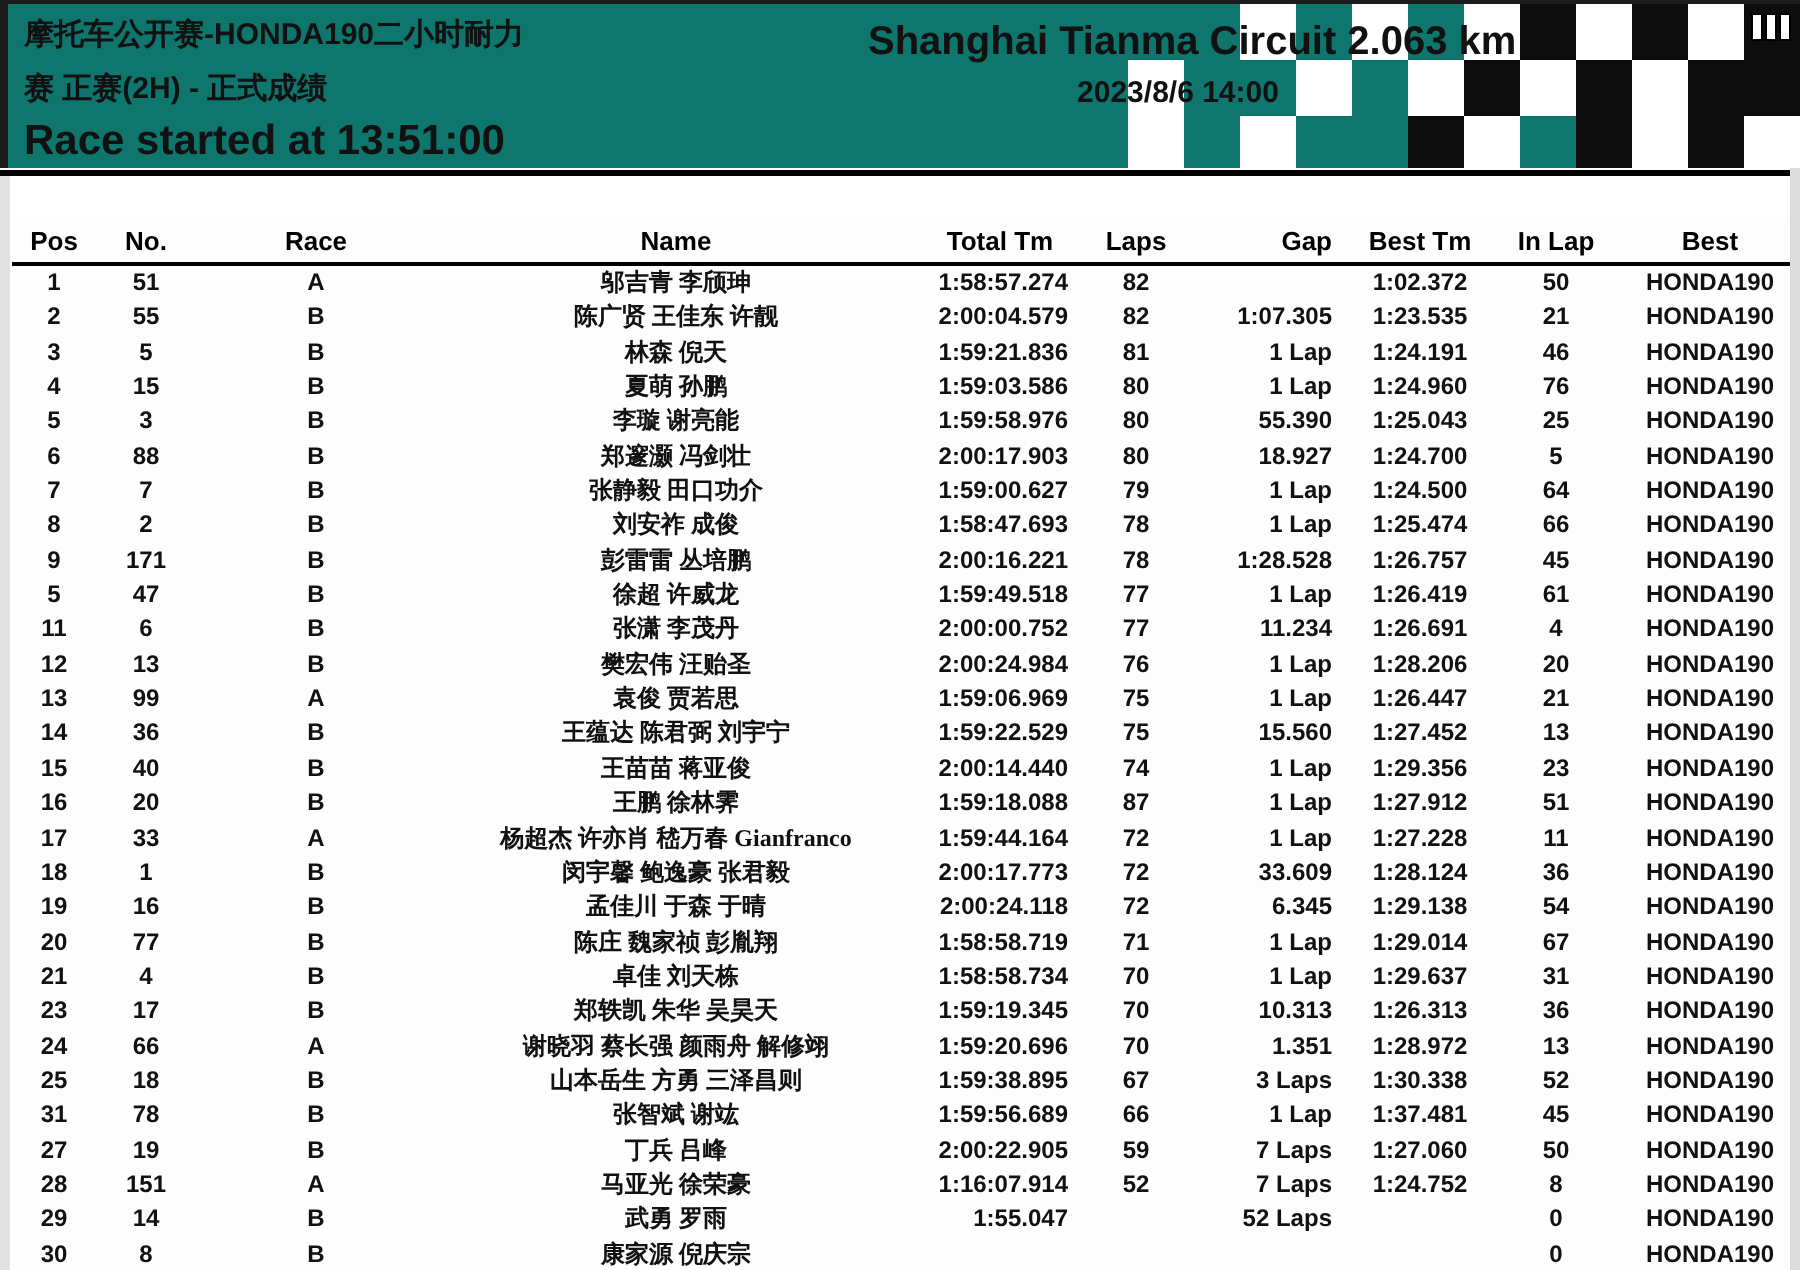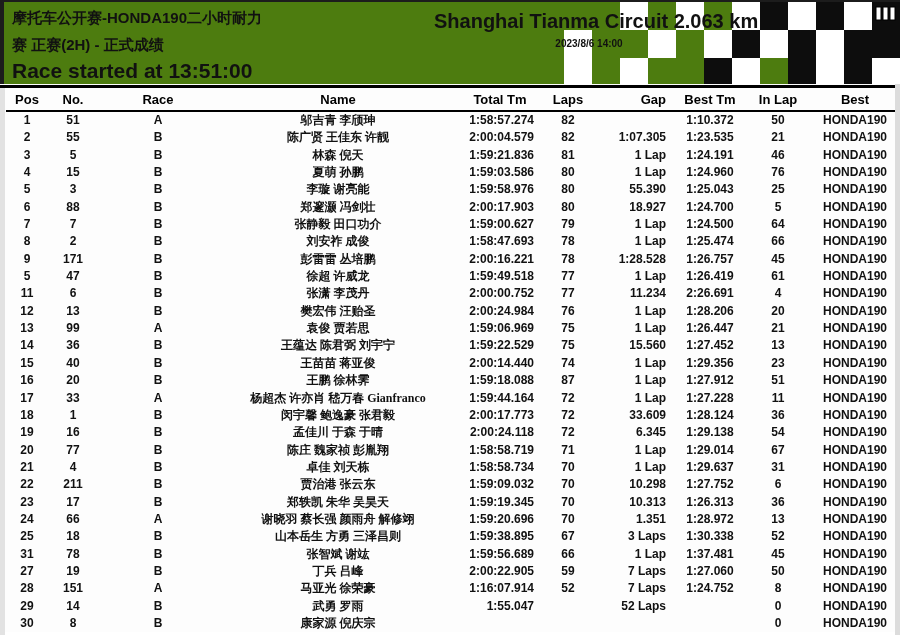--- a/index.html
+++ b/index.html
@@ -2,37 +2,37 @@
 <html><head>
 <meta charset="utf-8">
 <style>
   html,body{margin:0;padding:0;background:#e8e8e8;}
   .page{
     position:relative;width:900px;height:635px;background:#ffffff;
     overflow:hidden;font-family:"Liberation Sans",sans-serif;
   }
   
   .topbar{
-    position:relative;height:84px;background:#4d7c0f;
+    position:relative;height:84px;background:#0f766e;
     border-top:2px solid #1c1c1c;border-left:4px solid #1c1c1c;
     box-sizing:border-box;
     padding-left:39px;
   }
   .flag{position:absolute;top:0;right:0;height:82px;width:364px;z-index:1;}
   .hdr-left{position:absolute;left:8px;top:2px;z-index:2;}
   .hdr-left .t1,.hdr-left .t2{font-size:15px;font-weight:bold;color:#111;line-height:27px;white-space:nowrap;}
   .hdr-left .t3{font-size:21px;font-weight:bold;color:#111;line-height:26px;white-space:nowrap;}
   .circuit{position:absolute;left:430px;top:8px;z-index:2;font-size:20px;font-weight:bold;color:#111;white-space:nowrap;}
-  .sessiondt{position:absolute;left:455px;top:36px;width:260px;text-align:center;z-index:2;font-size:10px;font-weight:bold;color:#111;white-space:nowrap;}
+  .sessiondt{position:absolute;left:455px;top:36px;width:260px;text-align:center;z-index:2;font-size:15px;font-weight:bold;color:#111;white-space:nowrap;}
   .divider{height:3px;background:#000;border-top:1px solid #fff;}
   
   .tablewrap{position:relative;background:#fdfdfd;padding:0 0 0 6px;}
   .edge-right{position:absolute;top:84px;right:0;width:5px;bottom:0;background:#dcdcdc;z-index:3;}
   .edge-left{position:absolute;top:88px;left:0;width:5px;bottom:0;background:#e2e2e2;z-index:3;}
-  table.results{width:894px;border-collapse:collapse;table-layout:fixed;}
+  table.results{width:894px;border-collapse:collapse;table-layout:fixed;margin-top:21px;}
   table.results th{
     font-size:13px;font-weight:bold;color:#000;border-bottom:2px solid #000;
     padding:4px 0 3px 0;white-space:nowrap;
   }
   table.results td{
     font-size:12px;font-weight:bold;color:#111;height:17.35px;line-height:17.35px;
     padding:0;white-space:nowrap;overflow:hidden;
   }
   td.name{
     font-family:"Liberation Serif","DejaVu Serif",serif;font-weight:normal;
@@ -120,21 +120,21 @@
         </thead>
       <tbody id="body-rows">
           <tr>
             <td class="al-c">1</td>
             <td class="al-c">51</td>
             <td class="al-c">A</td>
             <td class="al-c name">邬吉青 李颀珅</td>
             <td class="al-r">1:58:57.274</td>
             <td class="al-c">82</td>
             <td class="al-r"></td>
-            <td class="al-c">1:10.372</td>
+            <td class="al-c">1:02.372</td>
             <td class="al-c">50</td>
             <td class="al-c">HONDA190</td>
           </tr>
           <tr>
             <td class="al-c">2</td>
             <td class="al-c">55</td>
             <td class="al-c">B</td>
             <td class="al-c name">陈广贤 王佳东 许靓</td>
             <td class="al-r">2:00:04.579</td>
             <td class="al-c">82</td>
@@ -240,21 +240,21 @@
             <td class="al-c">HONDA190</td>
           </tr>
           <tr>
             <td class="al-c">11</td>
             <td class="al-c">6</td>
             <td class="al-c">B</td>
             <td class="al-c name">张潇 李茂丹</td>
             <td class="al-r">2:00:00.752</td>
             <td class="al-c">77</td>
             <td class="al-r">11.234</td>
-            <td class="al-c">2:26.691</td>
+            <td class="al-c">1:26.691</td>
             <td class="al-c">4</td>
             <td class="al-c">HONDA190</td>
           </tr>
           <tr>
             <td class="al-c">12</td>
             <td class="al-c">13</td>
             <td class="al-c">B</td>
             <td class="al-c name">樊宏伟 汪贻圣</td>
             <td class="al-r">2:00:24.984</td>
             <td class="al-c">76</td>
@@ -362,32 +362,20 @@
           <tr>
             <td class="al-c">21</td>
             <td class="al-c">4</td>
             <td class="al-c">B</td>
             <td class="al-c name">卓佳 刘天栋</td>
             <td class="al-r">1:58:58.734</td>
             <td class="al-c">70</td>
             <td class="al-r">1 Lap</td>
             <td class="al-c">1:29.637</td>
             <td class="al-c">31</td>
-            <td class="al-c">HONDA190</td>
-          </tr>
-          <tr>
-            <td class="al-c">22</td>
-            <td class="al-c">211</td>
-            <td class="al-c">B</td>
-            <td class="al-c name">贾治港 张云东</td>
-            <td class="al-r">1:59:09.032</td>
-            <td class="al-c">70</td>
-            <td class="al-r">10.298</td>
-            <td class="al-c">1:27.752</td>
-            <td class="al-c">6</td>
             <td class="al-c">HONDA190</td>
           </tr>
           <tr>
             <td class="al-c">23</td>
             <td class="al-c">17</td>
             <td class="al-c">B</td>
             <td class="al-c name">郑轶凯 朱华 吴昊天</td>
             <td class="al-r">1:59:19.345</td>
             <td class="al-c">70</td>
             <td class="al-r">10.313</td>

